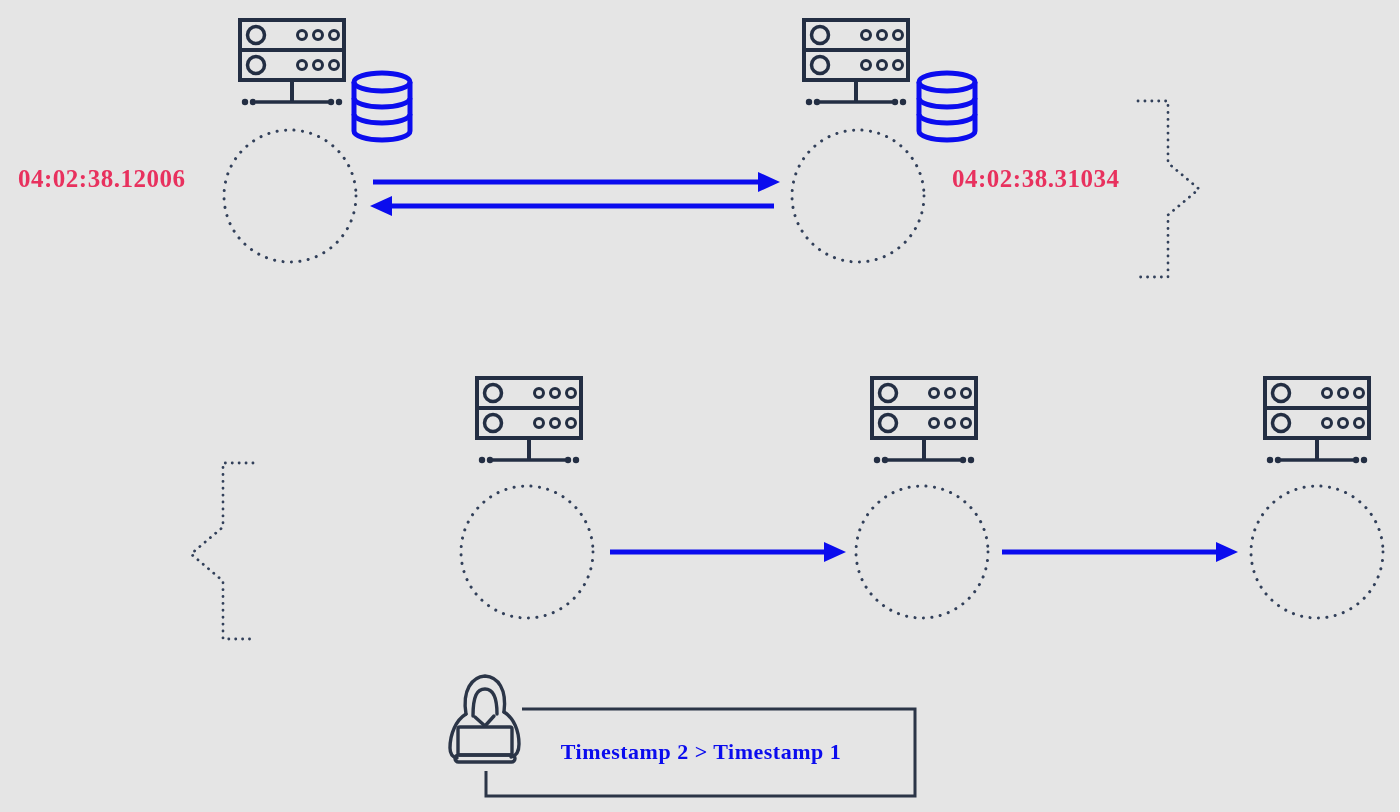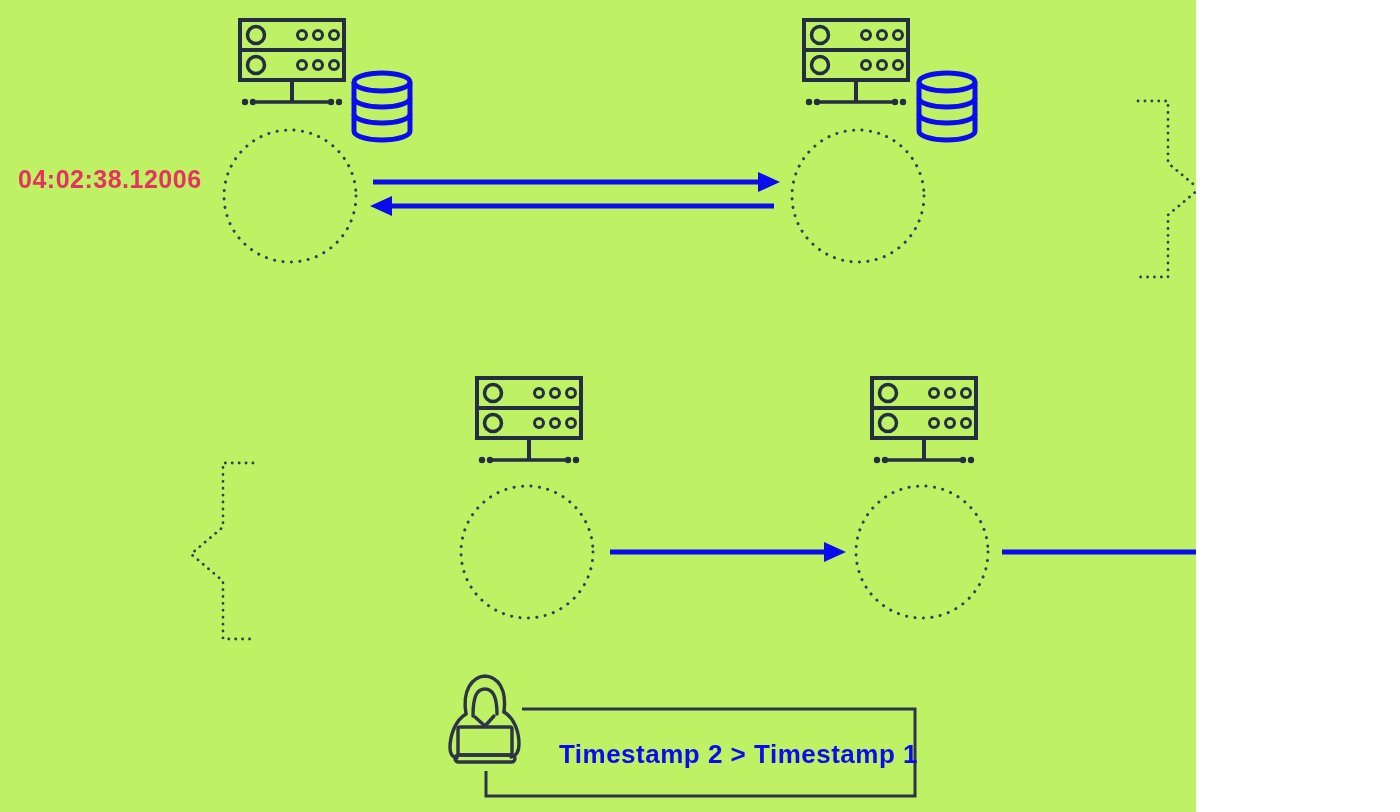--- a/index.html
+++ b/index.html
@@ -1,36 +1,36 @@
 <!DOCTYPE html>
 <html><head>
 <meta charset="utf-8">
 <style>
   html,body{margin:0;padding:0;background:#ffffff;}
   .stage{
-    position:relative;width:1196px;height:812px;background:#bef264;
-    font-family:Liberation Sans, sans-serif;overflow:hidden;
+    position:relative;width:1399px;height:812px;background:#e5e5e5;
+    font-family:Liberation Serif, serif;overflow:hidden;
   }
   .abs{position:absolute;}
   .timestamp{
     position:absolute;
     color:#e8315e;
     font-size:25px;
     font-weight:600;
     letter-spacing:0.5px;
     white-space:nowrap;
     line-height:26px;
   }
   .note-text{
     position:absolute;
     color:#0b0cee;
-    font-size:26px;
+    font-size:22px;
     font-weight:700;
     letter-spacing:0.5px;
-    text-align:right;
+    text-align:center;
     white-space:nowrap;
   }
   svg{display:block;overflow:visible;}
   .defs{position:absolute;width:0;height:0;}
 </style>
 </head>
 <body>
 
 <div class="stage">
 
@@ -117,20 +117,21 @@
   <div class="abs" style="left:914px;top:70px">
     <svg width="66" height="74">
         <use href="#sym-db"></use>
       </svg>
   </div>
   <div class="abs" style="left:788px;top:126px">
     <svg width="140" height="140">
         <use href="#sym-node"></use>
       </svg>
   </div>
+  <div class="timestamp" style="left:952px;top:166px">04:02:38.31034</div>
 
   <div class="abs" style="left:1133px;top:97px">
     <svg width="70" height="184">
         <use href="#sym-brace-r"></use>
       </svg>
   </div>
 
   <div class="abs" style="left:188px;top:458px">
     <svg width="70" height="186">
         <use href="#sym-brace-l"></use>

